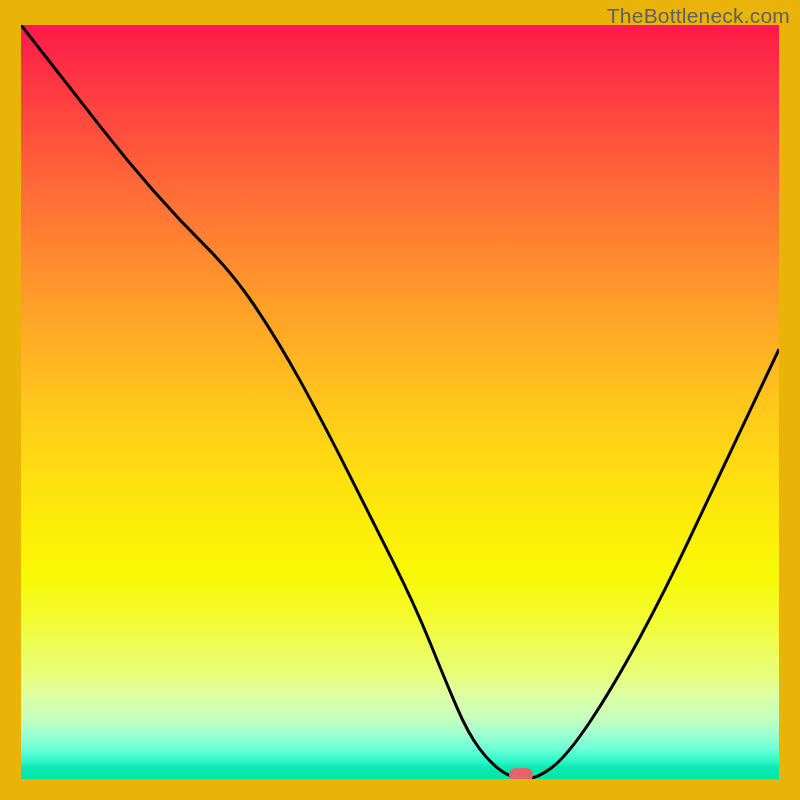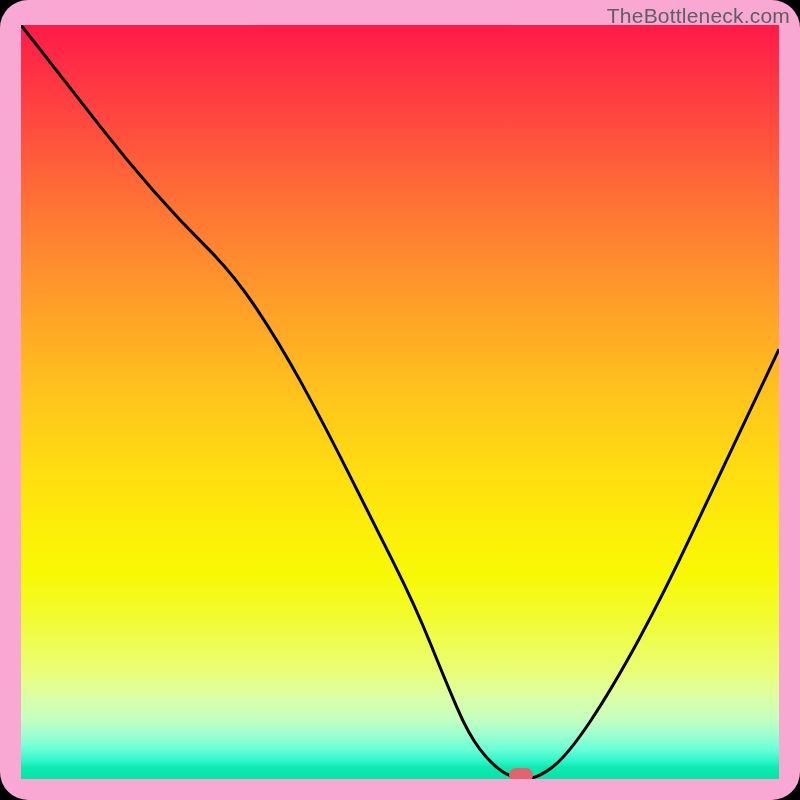--- a/index.html
+++ b/index.html
@@ -8,22 +8,21 @@
     width: 800px;
     height: 800px;
     background: #000;
     overflow: hidden;
     font-family: Arial, Helvetica, sans-serif;
   }
   .frame {
     position: relative;
     width: 800px;
     height: 800px;
-    background: #f9a8d4;
-    border-radius: 28px;
+    background: #eab308;
   }
   .watermark {
     position: absolute;
     top: 4px;
     right: 10px;
     color: #5f5f5f;
     font-size: 21px;
     font-weight: 500;
     letter-spacing: 0.2px;
     z-index: 5;

